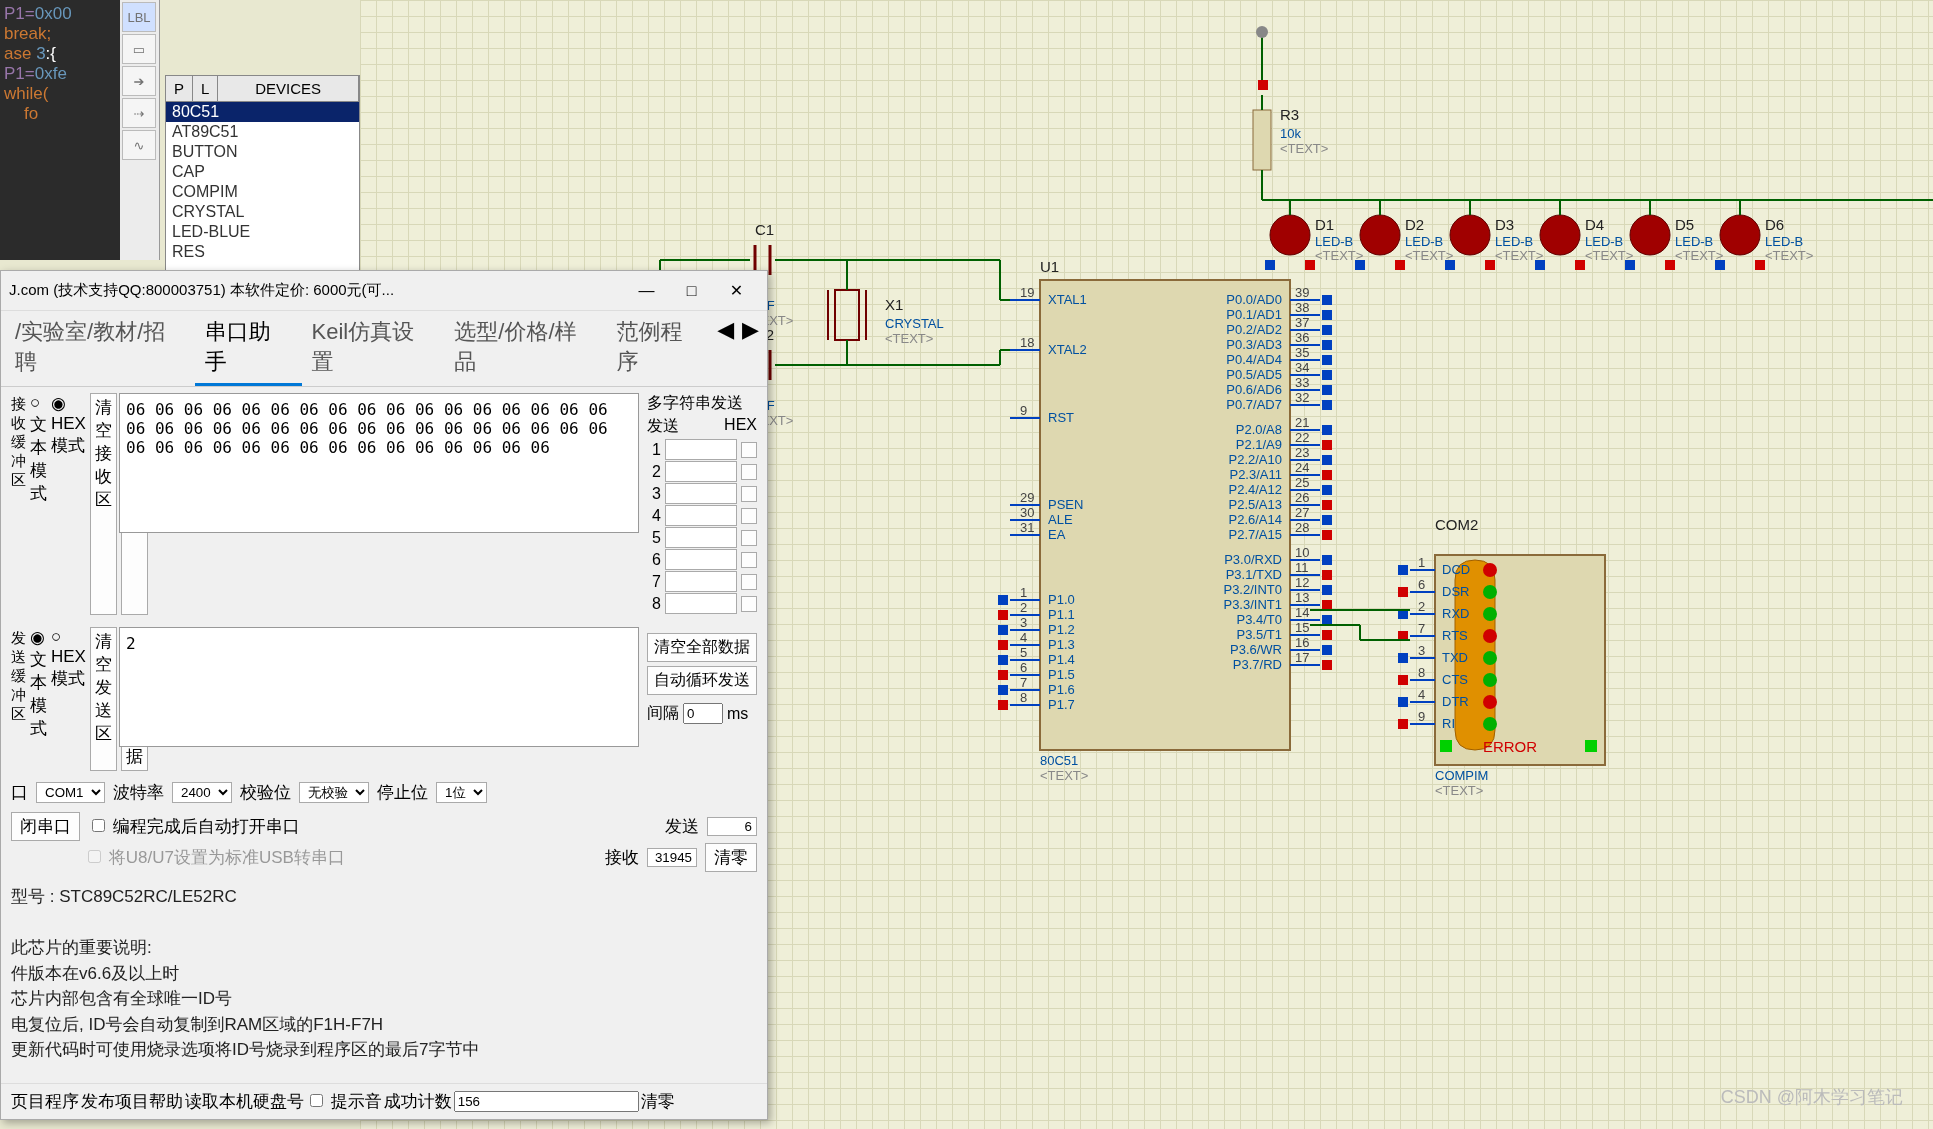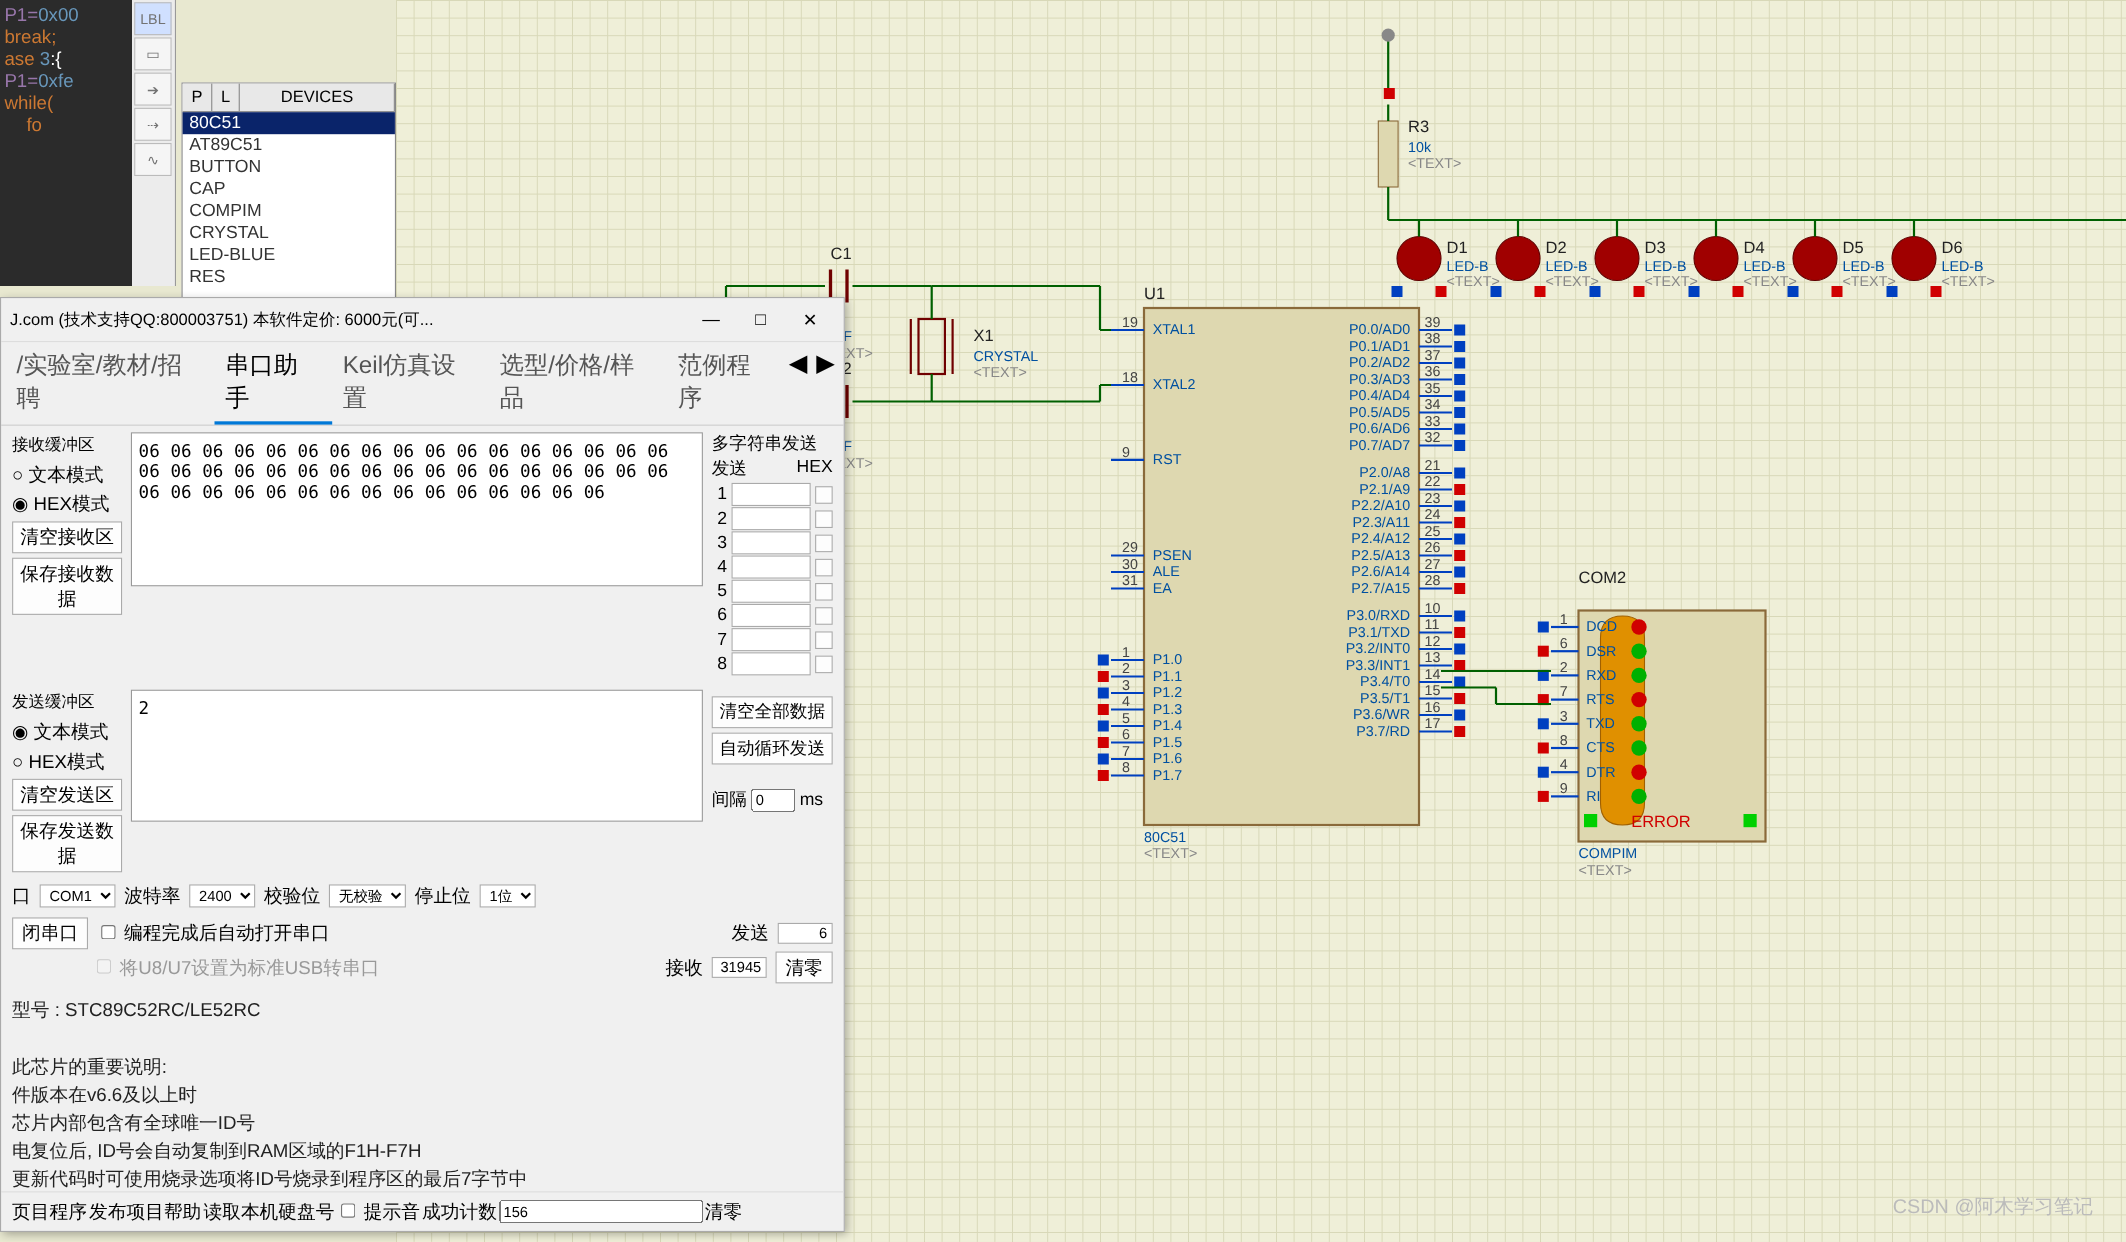--- a/index.html
+++ b/index.html
@@ -21,21 +21,21 @@
 .dialog{position:absolute;left:0;top:270px;width:768px;height:850px;background:#f0f0f0;border:1px solid #aaa;box-shadow:3px 3px 8px rgba(0,0,0,.3)}
 .titlebar{height:40px;display:flex;align-items:center;padding:0 8px;font-size:15px;border-bottom:1px solid #ddd}
 .titlebar .t{flex:1}
 .titlebar .wbtn{width:45px;height:30px;display:flex;align-items:center;justify-content:center;font-size:16px}
 .tabs{display:flex;border-bottom:1px solid #ccc;padding:0 4px;font-size:22px}
 .tabs .tab{padding:6px 10px;color:#555}
 .tabs .tab.act{border-bottom:3px solid #0078d7;color:#000}
 .tabs .arr{margin-left:auto;display:flex}
 .tabs .arr span{padding:6px 4px}
 .body{padding:6px 10px;display:flex;gap:8px}
-.col1{width:100px;font-size:17px;display:flex;flex-direction:column;gap:4px}
+.col1{width:100px;font-size:17px;display:flex;flex-direction:row;gap:4px}
 .col1 .lbl{padding:2px 0}
 .col1 .btn{background:#fdfdfd;border:1px solid #aaa;padding:2px 4px;text-align:center}
 .ta{flex:1;background:#fff;border:1px solid #999;font-family:Consolas,monospace;font-size:16px;padding:6px;height:140px;overflow:auto;resize:none}
 .col3{width:110px;font-size:16px}
 .col3 .hdr{display:flex;justify-content:space-between;margin-bottom:2px}
 .mrow{display:flex;align-items:center;gap:4px;margin-bottom:1px}
 .mrow .n{width:14px;text-align:right}
 .mrow .inp{flex:1;height:21px;border:1px solid #aaa;background:#fff}
 .mrow .cb{width:16px;height:16px;border:1px solid #aaa;background:#fdfdfd}
 .row{display:flex;align-items:center;gap:8px;padding:4px 10px;font-size:17px}
@@ -513,21 +513,21 @@
 <div class="col1">
  <div class="lbl">发送缓冲区</div>
  <label>◉ <span>文本模式</span></label>
  <label>○ <span>HEX模式</span></label>
  <div class="btn">清空发送区</div>
  <div class="btn">保存发送数据</div>
 </div>
 <textarea class="ta" style="height: 120px;">2</textarea>
 <div class="col3" style="padding-top:6px">
  <div class="btn" style="border:1px solid #aaa;background:#fdfdfd;padding:3px;text-align:center;margin-bottom:4px">清空全部数据</div>
- <div class="btn" style="border:1px solid #aaa;background:#fdfdfd;padding:3px;text-align:center;margin-bottom:22px">自动循环发送</div>
+ <div class="btn" style="border:1px solid #aaa;background:#fdfdfd;padding:3px;text-align:center;margin-bottom:8px">自动循环发送</div>
  <div style="display:flex;align-items:center;gap:4px">
           <span>间隔</span>
           <input class="inp" style="width: 40px;" value="0">
           <span>ms</span>
         </div>
 </div>
 </div>
 
 
 <div class="row">

